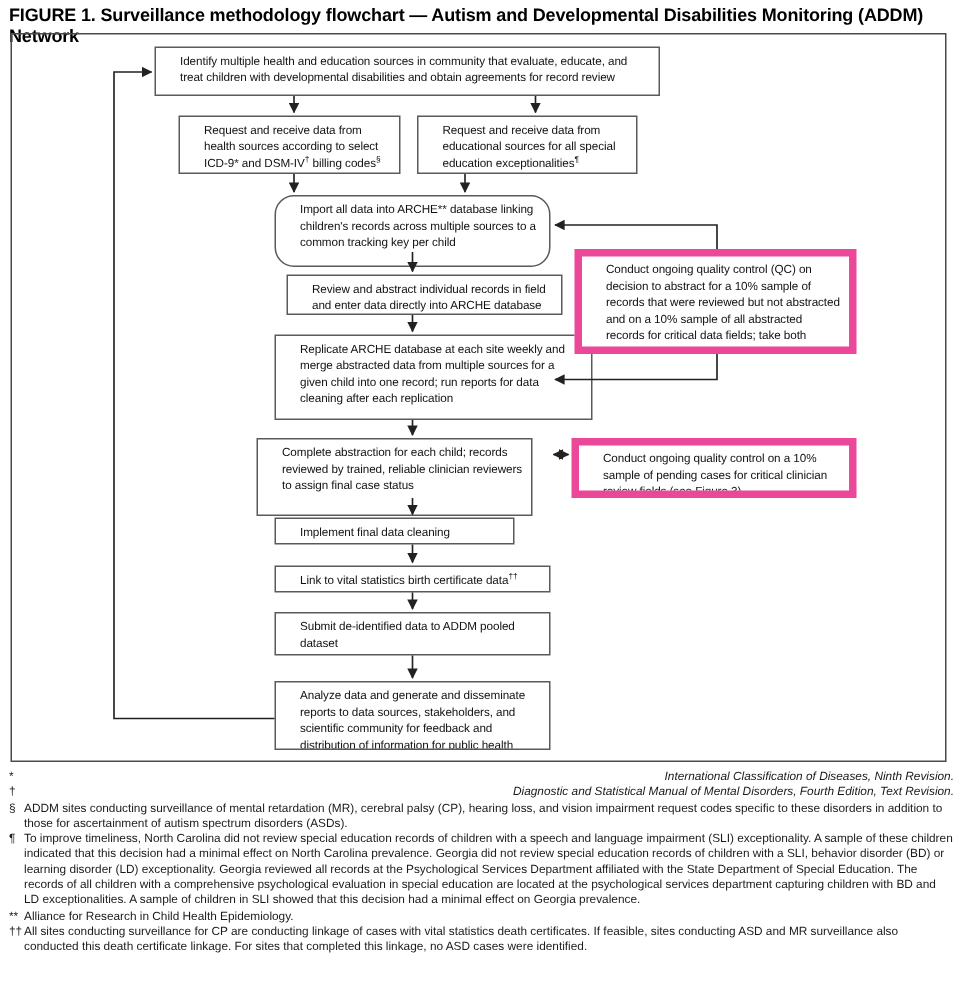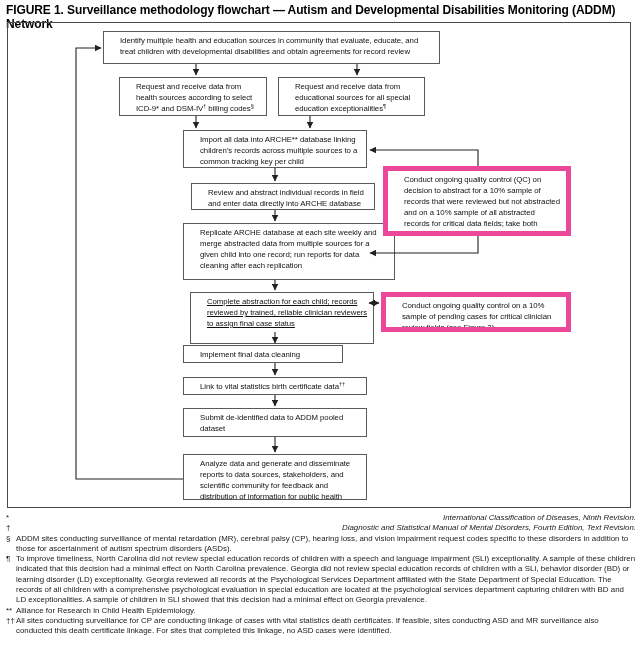--- a/index.html
+++ b/index.html
@@ -11,24 +11,24 @@
          border:1.5px solid #4a4a4a;box-sizing:border-box;}
   .fbox{position:absolute;background:#fff;border:1px solid #5a5a5a;box-sizing:border-box;
         font-size:7.8px;line-height:11px;letter-spacing:-0.05px;padding:3px 5px 2px 16px;
         overflow:hidden;}
   .qcbox{border:5px solid #ec4899;}
   sup{font-size:5.6px;line-height:0;vertical-align:3px;}
   
   #b-identify {left:103px;top:31px; width:337px;height:33px;}
   #b-reqhealth{left:119px;top:77px; width:148px;height:39px;}
   #b-reqedu   {left:278px;top:77px; width:147px;height:39px;}
-  #b-import   {left:183px;top:130px;width:184px;height:38px;}
+  #b-import   {left:183px;top:130px;width:184px;height:48px;border-radius:13px;}
   #b-review   {left:191px;top:183px;width:184px;height:27px;}
   #b-replicate{left:183px;top:223px;width:212px;height:57px;}
-  #b-complete {left:190px;top:292px;width:184px;height:52px;text-decoration:underline;}
+  #b-complete {left:171px;top:292px;width:184px;height:52px;}
   #b-implement{left:183px;top:345px;width:160px;height:18px;}
   #b-link     {left:183px;top:377px;width:184px;height:18px;}
   #b-submit   {left:183px;top:408px;width:184px;height:29px;}
   #b-analyze  {left:183px;top:454px;width:184px;height:46px;}
   #b-qc1      {left:383px;top:166px;width:188px;height:70px;}
   #b-qc2      {left:381px;top:292px;width:190px;height:40px;}
   svg.arrows{position:absolute;left:0;top:0;pointer-events:none;}
   .fnotes{position:absolute;left:6px;top:513px;width:630px;font-size:7.9px;line-height:10.3px;
           color:#1a1a1a;}
   .fnrow{display:flex;}

